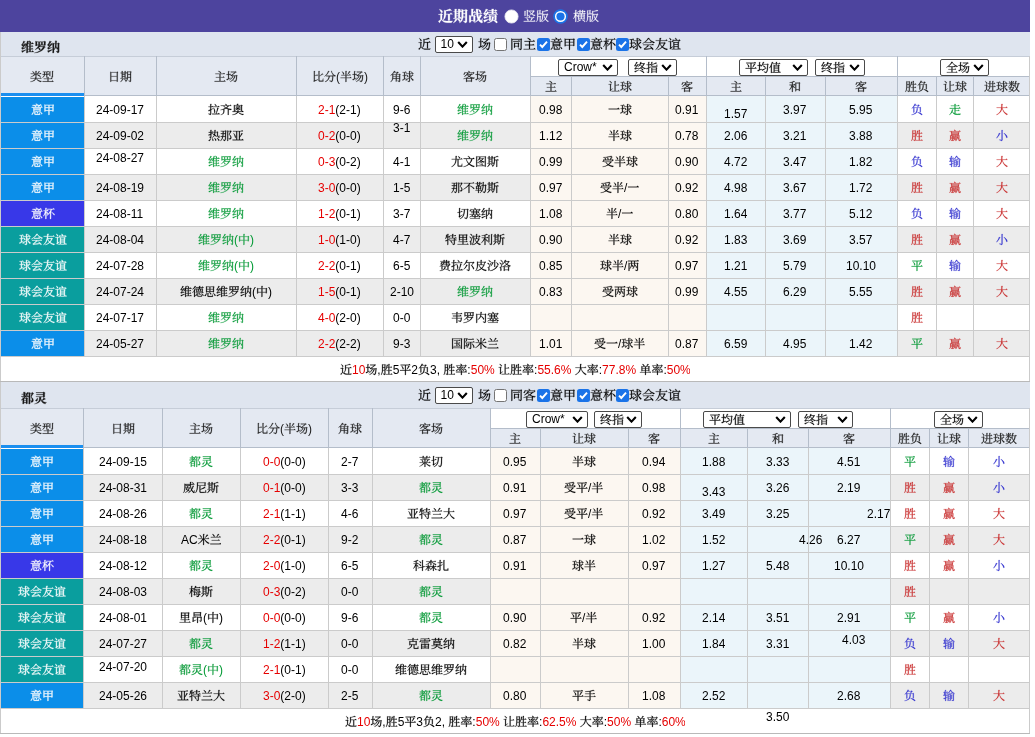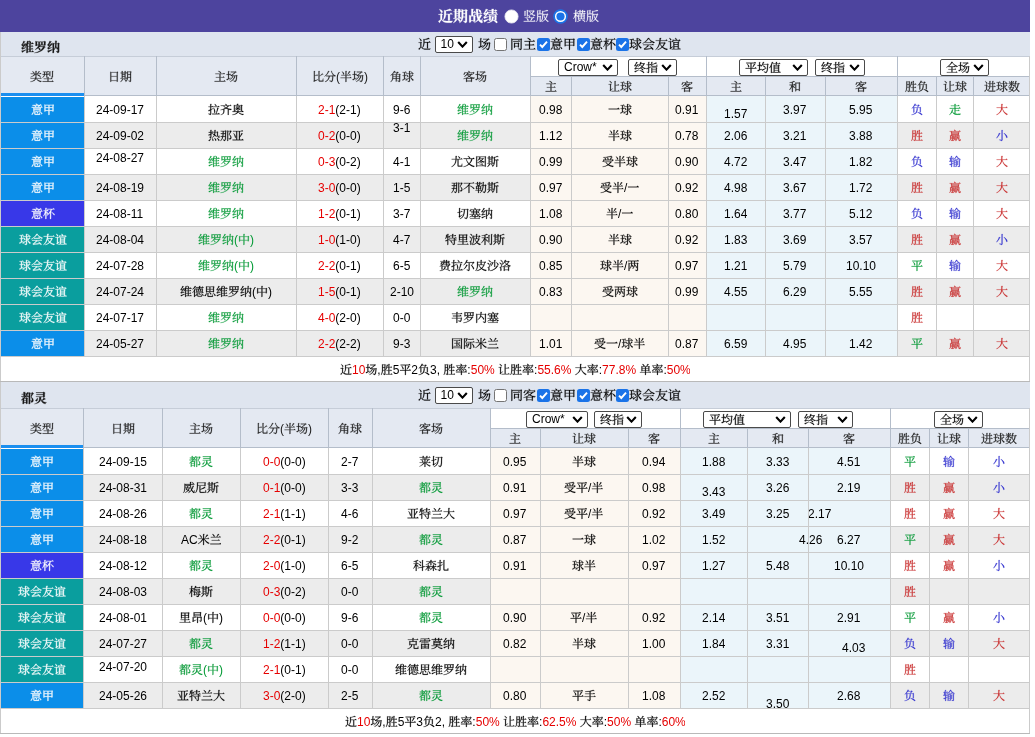--- a/index.html
+++ b/index.html
@@ -1700,21 +1700,21 @@
     <div style="position:absolute;left:680px;top:500px;width:67px;height:26px;display:flex;align-items:center;justify-content:center;0">
       <svg width="23.4" height="18" style="display:block">
         <text transform="translate(0.00,13.65) scale(0.9230,1)" font-family="Liberation Sans,sans-serif" font-size="13px" fill="#000">3.49</text>
       </svg>
     </div>
     <div style="position:absolute;left:747px;top:500px;width:61px;height:26px;display:flex;align-items:center;justify-content:center;0">
       <svg width="23.4" height="18" style="display:block">
         <text transform="translate(0.00,13.65) scale(0.9230,1)" font-family="Liberation Sans,sans-serif" font-size="13px" fill="#000">3.25</text>
       </svg>
     </div>
-    <div style="position:absolute;left:808px;top:500px;width:82px;height:26px;display:flex;align-items:center;justify-content:flex-start;0">
+    <div style="position:absolute;left:808px;top:500px;width:82px;height:26px;display:flex;align-items:center;justify-content:flex-end;0">
       <svg width="23.4" height="18" style="display:block">
         <text transform="translate(0.00,13.65) scale(0.9230,1)" font-family="Liberation Sans,sans-serif" font-size="13px" fill="#000">2.17</text>
       </svg>
     </div>
     <div style="position:absolute;left:890px;top:500px;width:39px;height:26px;display:flex;align-items:center;justify-content:center;0">
       <svg width="12.0" height="17" style="display:block">
         <use href="#g32" transform="translate(0.00,13.01) scale(0.01200,-0.01200)" fill="#c82525" stroke="#c82525" stroke-width="18"></use>
       </svg>
     </div>
     <div style="position:absolute;left:929px;top:500px;width:39px;height:26px;display:flex;align-items:center;justify-content:center;0">
@@ -2084,21 +2084,21 @@
     <div style="position:absolute;left:680px;top:630px;width:67px;height:26px;display:flex;align-items:center;justify-content:center;0">
       <svg width="23.4" height="18" style="display:block">
         <text transform="translate(0.00,13.65) scale(0.9230,1)" font-family="Liberation Sans,sans-serif" font-size="13px" fill="#000">1.84</text>
       </svg>
     </div>
     <div style="position:absolute;left:747px;top:630px;width:61px;height:26px;display:flex;align-items:center;justify-content:center;0">
       <svg width="23.4" height="18" style="display:block">
         <text transform="translate(0.00,13.65) scale(0.9230,1)" font-family="Liberation Sans,sans-serif" font-size="13px" fill="#000">3.31</text>
       </svg>
     </div>
-    <div style="position:absolute;left:808px;top:630px;width:92px;height:26px;display:flex;align-items:flex-end;justify-content:center;0">
+    <div style="position:absolute;left:808px;top:630px;width:92px;height:26px;display:flex;align-items:flex-start;justify-content:center;0">
       <svg width="23.4" height="18" style="display:block">
         <text transform="translate(0.00,13.65) scale(0.9230,1)" font-family="Liberation Sans,sans-serif" font-size="13px" fill="#000">4.03</text>
       </svg>
     </div>
     <div style="position:absolute;left:890px;top:630px;width:39px;height:26px;display:flex;align-items:center;justify-content:center;0">
       <svg width="12.0" height="17" style="display:block">
         <use href="#g33" transform="translate(0.00,13.01) scale(0.01200,-0.01200)" fill="#3434d0" stroke="#3434d0" stroke-width="18"></use>
       </svg>
     </div>
     <div style="position:absolute;left:929px;top:630px;width:39px;height:26px;display:flex;align-items:center;justify-content:center;0">
@@ -2213,21 +2213,21 @@
       <svg width="24.0" height="17" style="display:block">
         <use href="#g38" transform="translate(0.00,13.01) scale(0.01200,-0.01200)" fill="#000000" stroke="#000000" stroke-width="18"></use>
         <use href="#g102" transform="translate(12.00,13.01) scale(0.01200,-0.01200)" fill="#000000" stroke="#000000" stroke-width="18"></use>
       </svg>
     </div>
     <div style="position:absolute;left:680px;top:682px;width:67px;height:26px;display:flex;align-items:center;justify-content:center;0">
       <svg width="23.4" height="18" style="display:block">
         <text transform="translate(0.00,13.65) scale(0.9230,1)" font-family="Liberation Sans,sans-serif" font-size="13px" fill="#000">2.52</text>
       </svg>
     </div>
-    <div style="position:absolute;left:747px;top:680px;width:61px;height:32px;display:flex;align-items:flex-end;justify-content:center;0">
+    <div style="position:absolute;left:747px;top:700px;width:61px;height:32px;display:flex;align-items:center;justify-content:center;0">
       <svg width="23.4" height="18" style="display:block">
         <text transform="translate(0.00,13.65) scale(0.9230,1)" font-family="Liberation Sans,sans-serif" font-size="13px" fill="#000">3.50</text>
       </svg>
     </div>
     <div style="position:absolute;left:808px;top:682px;width:82px;height:26px;display:flex;align-items:center;justify-content:center;0">
       <svg width="23.4" height="18" style="display:block">
         <text transform="translate(0.00,13.65) scale(0.9230,1)" font-family="Liberation Sans,sans-serif" font-size="13px" fill="#000">2.68</text>
       </svg>
     </div>
     <div style="position:absolute;left:890px;top:682px;width:39px;height:26px;display:flex;align-items:center;justify-content:center;0">

